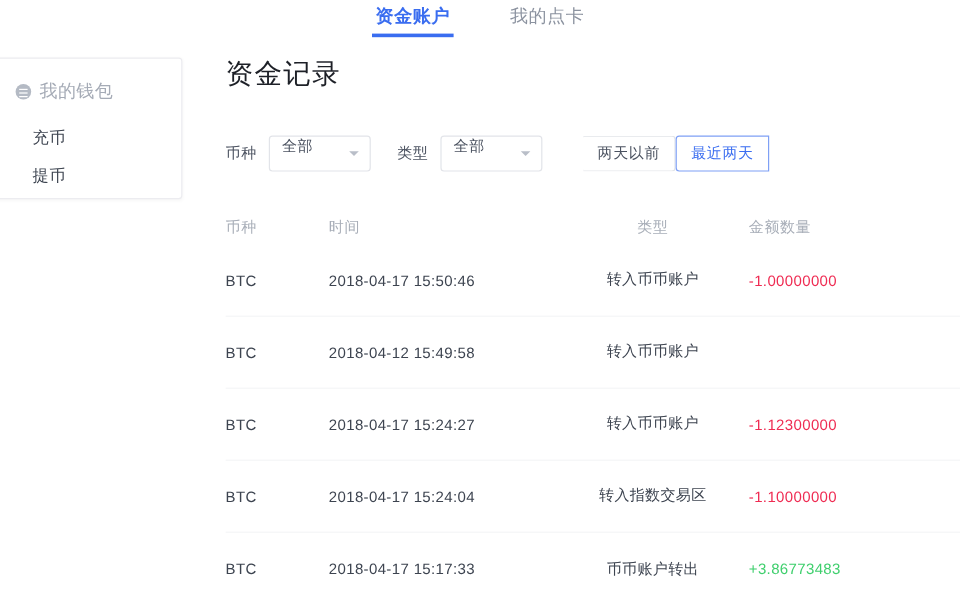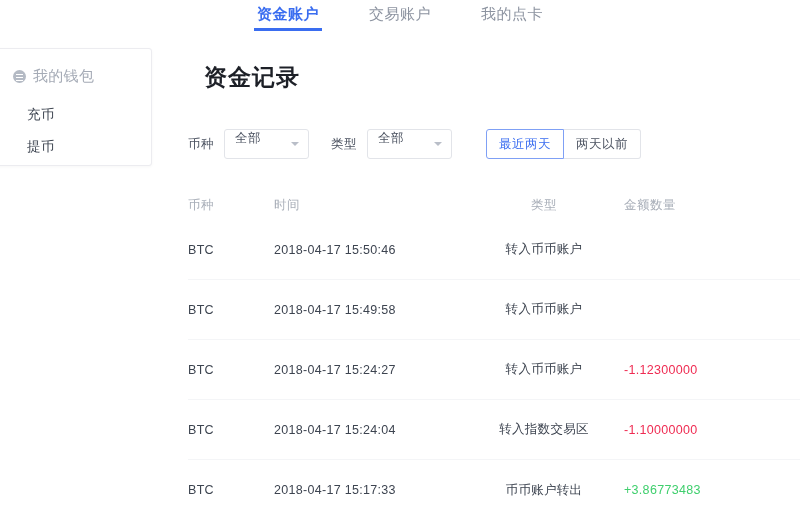--- a/index.html
+++ b/index.html
@@ -127,24 +127,24 @@
   .main {
     position: absolute;
     left: 188px;
     top: 46px;
     right: 0;
     bottom: 0;
   }
 
   .page-title {
     font-size: 23px;
-    font-weight: bold;
+    font-weight: normal;
     color: #1d2027;
     letter-spacing: 1px;
-    margin: 16px;
+    margin: 0;
     line-height: 30px;
   }
 
   
   .filters {
     display: flex;
     align-items: center;
     margin-top: 36px;
     height: 32px;
   }
@@ -260,21 +260,20 @@
   .amount.pos { color: #3fcf6d; }
 </style>
 </head>
 <body>
 
 <div class="page">
 
   <div class="tabbar">
     <div class="tabbar-inner">
       <div class="tab active">资金账户</div>
-      <div class="tab">交易账户</div>
       <div class="tab">我的点卡</div>
     </div>
   </div>
 
   <div class="sidebar">
     <div class="wallet-head">
       <span class="wallet-icon"></span>
       <span class="wallet-label">我的钱包</span>
     </div>
     <div class="side-item first">充币</div>
@@ -292,45 +291,46 @@
         <span class="caret"></span>
       </div>
 
       <span class="filter-label">类型</span>
       <div class="select">
         <span>全部</span>
         <span class="caret"></span>
       </div>
 
       <div class="segmented">
+        <div class="seg-btn last">两天以前</div>
         <div class="seg-btn first active">最近两天</div>
-        <div class="seg-btn last">两天以前</div>
       </div>
     </div>
 
     <div class="table">
 
       <div class="trow head">
         <div class="c-coin">币种</div>
         <div class="c-time">时间</div>
         <div class="c-type">类型</div>
         <div class="c-amount">金额数量</div>
         <div class="c-bal"></div>
       </div>
 
       <div class="trow">
         <div class="c-coin   cell">BTC</div>
         <div class="c-time   cell">2018-04-17 15:50:46</div>
         <div class="c-type   cell">转入币币账户</div>
+        <div class="c-amount cell amount neg">-1.00000000</div>
         <div class="c-bal"></div>
       </div>
 
       <div class="trow">
         <div class="c-coin   cell">BTC</div>
-        <div class="c-time   cell">2018-04-17 15:49:58</div>
+        <div class="c-time   cell">2018-04-12 15:49:58</div>
         <div class="c-type   cell">转入币币账户</div>
         <div class="c-bal"></div>
       </div>
 
       <div class="trow">
         <div class="c-coin   cell">BTC</div>
         <div class="c-time   cell">2018-04-17 15:24:27</div>
         <div class="c-type   cell">转入币币账户</div>
         <div class="c-amount cell amount neg">-1.12300000</div>
         <div class="c-bal"></div>

